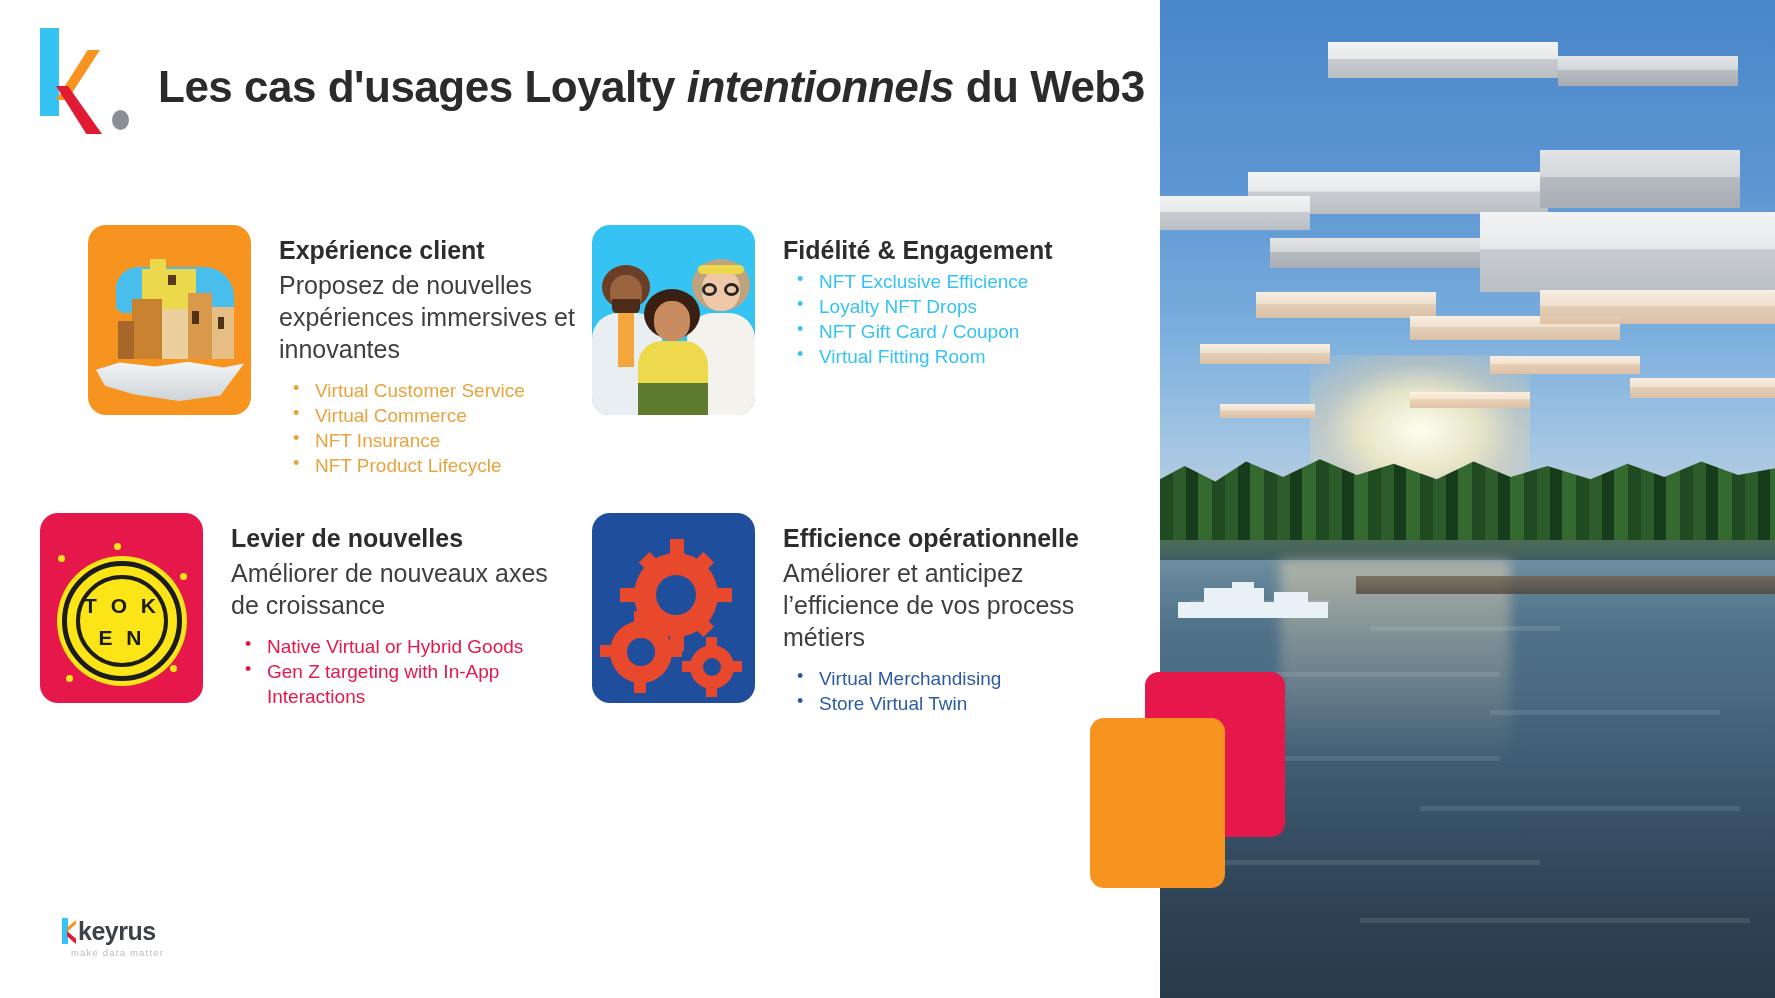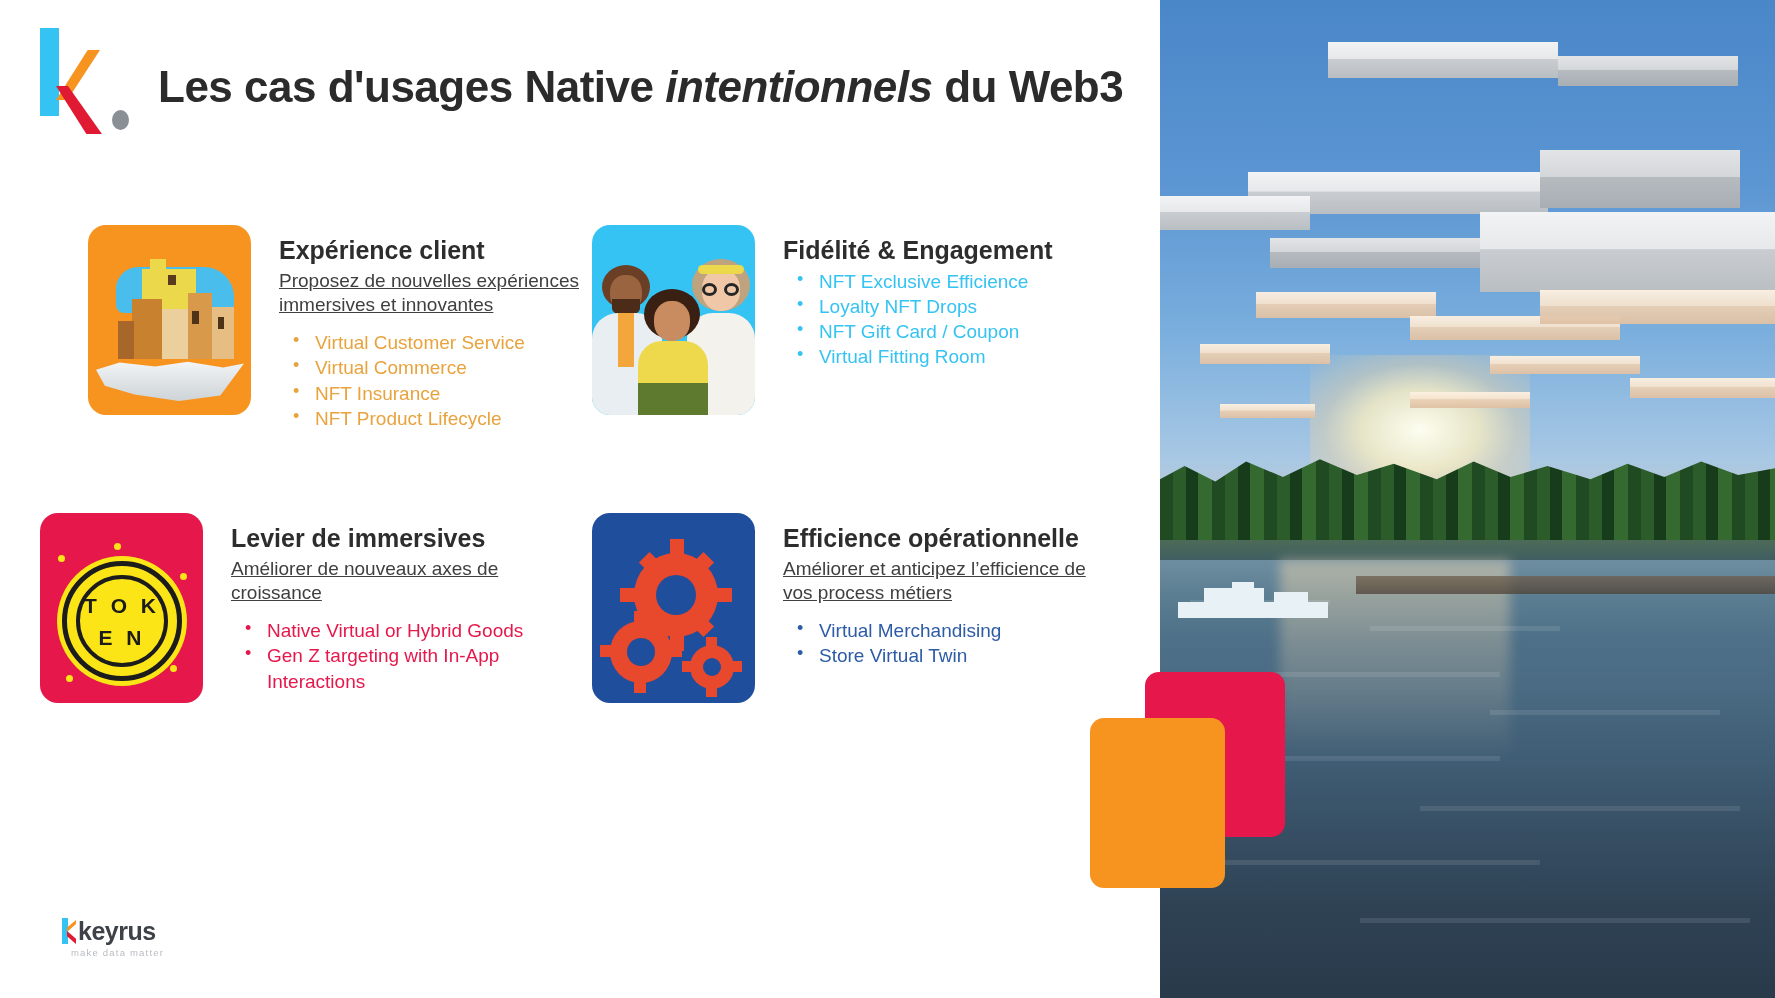--- a/index.html
+++ b/index.html
@@ -95,23 +95,22 @@
     width:163px; height:190px; border-radius:18px; flex:0 0 auto;
     position:relative; overflow:hidden;
   }
   .card .body { margin-left:28px; padding-top:12px; }
 
   .card h3 {
     font-size:25px; font-weight:bold; color:#2d2d2d; line-height:1.1;
     margin-bottom:4px; white-space:nowrap;
   }
   .card .sub {
-    font-size:19px; color:#3f3f3f; line-height:1.28; max-width:330px;
+    font-size:25px; color:#3f3f3f; line-height:1.28; max-width:330px;
     margin-bottom:13px;
-    text-decoration:underline;
   }
   .card ul { list-style:none; }
   .card li {
     font-size:19px; line-height:1.33; position:relative;
     padding-left:36px; max-width:350px;
   }
   .card li:before {
     content:"•"; position:absolute; left:14px; top:-1px; font-size:18px;
   }
 
@@ -237,21 +236,21 @@
   <div class="pier"></div>
 </div>
 
 <div class="logo-top">
   <div class="bar"></div>
   <div class="up2"></div>
   <div class="dn"></div>
   <div class="dot"></div>
 </div>
 
-<h1 class="slide-title"><span>Les cas d'usages Native </span><span class="ital">intentionnels</span><span> du Web3</span></h1>
+<h1 class="slide-title"><span>Les cas d'usages Loyalty </span><span class="ital">intentionnels</span><span> du Web3</span></h1>
 
 <div class="grid">
 
   <div class="card" style="left:40px; top:15px;padding-left:48px;">
     <div class="tile">
       <div class="art-city">
         <div class="sky"></div>
         <div class="b" style="left:54px;top:44px;width:54px;height:46px;background:#EBD84B;"></div>
         <div class="b" style="left:62px;top:34px;width:16px;height:14px;background:#EBD84B;"></div>
         <div class="b" style="left:44px;top:74px;width:30px;height:60px;background:#C8822F;"></div>
@@ -320,21 +319,21 @@
         <div class="spk" style="left:130px;top:152px;"></div>
         <div class="spk" style="left:26px;top:162px;"></div>
         <div class="coin">
           <div class="ring"></div>
           <div class="t t1">T O K</div>
           <div class="t t2">E N</div>
         </div>
       </div>
     </div>
     <div class="body">
-      <h3>Levier de immersives</h3>
+      <h3>Levier de nouvelles</h3>
       <div class="sub">Améliorer de nouveaux axes de croissance</div>
       <ul>
         <li style="color:#E5174B;">Native Virtual or Hybrid Goods</li>
         <li style="color:#E5174B;">Gen Z targeting with In-App Interactions</li>
       </ul>
     </div>
   </div>
 
   <div class="card" style="left:592px; top:303px;">
     <div class="tile">

